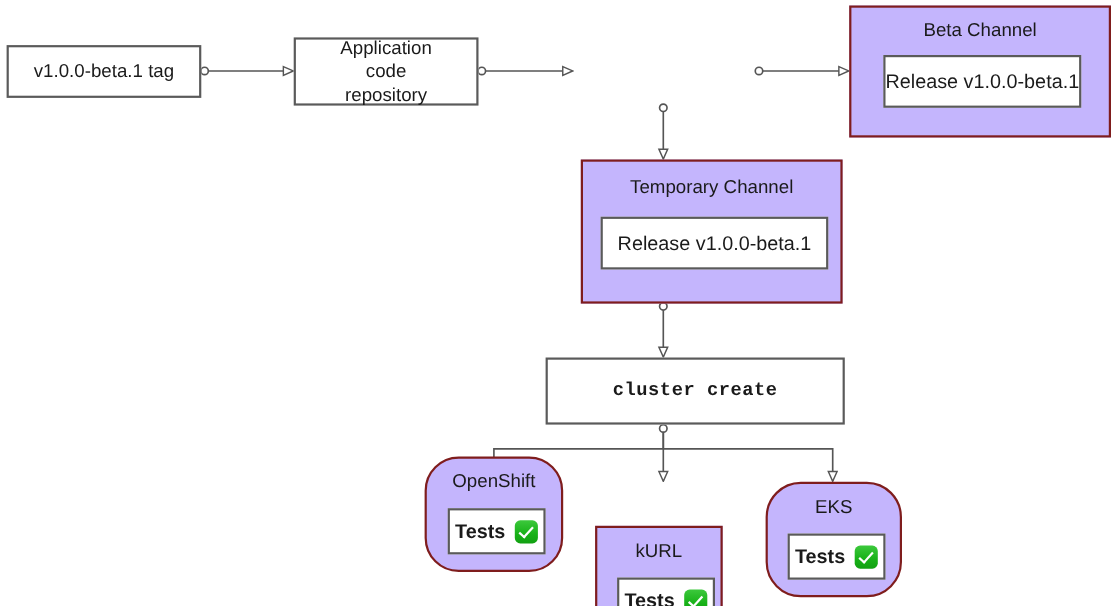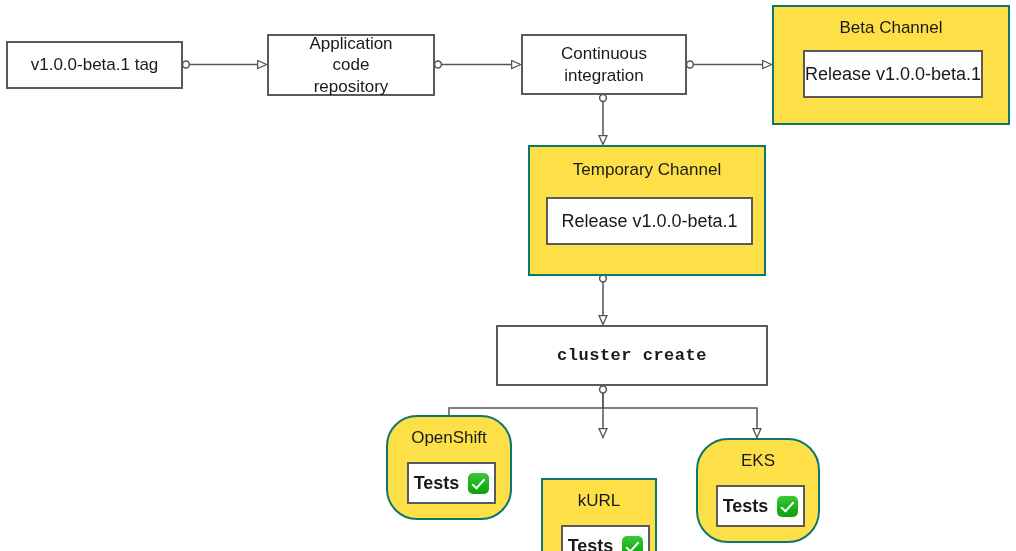--- a/index.html
+++ b/index.html
@@ -41,22 +41,22 @@
   }
   .node.mono {
     font-family: "Liberation Mono", "DejaVu Sans Mono", monospace;
     font-weight: bold;
     font-size: 17px;
     letter-spacing: 0.5px;
   }
   .container-node {
     position: absolute;
     box-sizing: border-box;
-    border: 2px solid #0f766e;
-    background: #fde047;
+    border: 2px solid #7f1d1d;
+    background: #c4b5fd;
     z-index: 2;
   }
   .container-title {
     position: absolute;
     left: 0;
     right: 0;
     text-align: center;
     color: #1a1a1a;
     font-size: 17px;
     line-height: 1.2;
@@ -150,23 +150,20 @@
   </svg>
 
   <div class="node" style="left:6px; top:41px; width:177px; height:48px;">
     <span>v1.0.0-beta.1 tag</span>
   </div>
 
   <div class="node" style="left:267px; top:34px; width:168px; height:62px; padding:0 32px;">
     <span>Application code repository</span>
   </div>
 
-  <div class="node" style="left:521px; top:34px; width:166px; height:61px; padding:0 14px;">
-    <span>Continuous integration</span>
-  </div>
 
   <div class="container-node" style="left:772px; top:5px; width:238px; height:120px;">
     <div class="container-title" style="top:11px;">Beta Channel</div>
     <div class="inner-box" style="left:29px; top:43px; width:180px; height:48px;">
       <span>Release v1.0.0-beta.1</span>
     </div>
   </div>
 
   <div class="container-node" style="left:484px; top:145px; width:238px; height:131px;margin-left:44px;">
     <div class="container-title" style="top:13px;">Temporary Channel</div>

